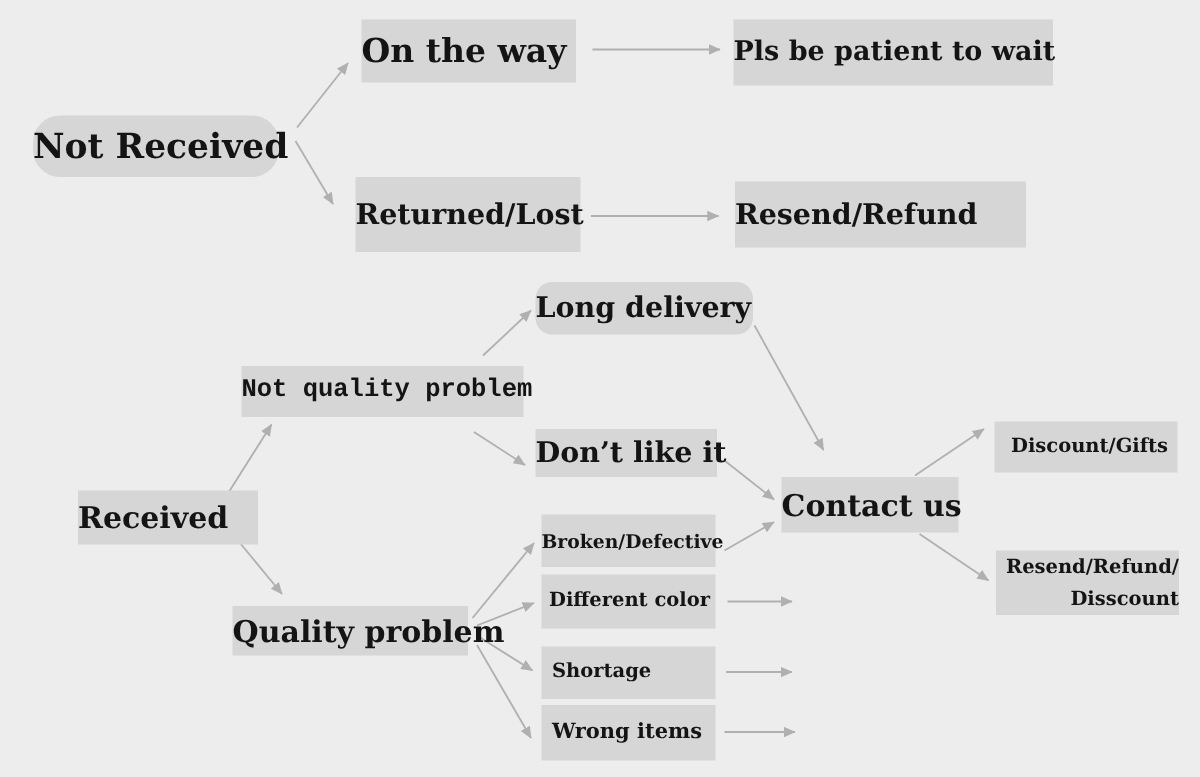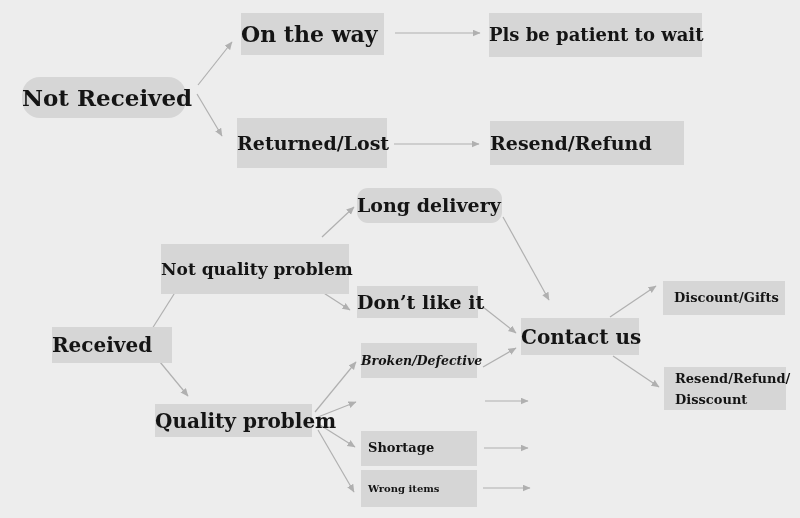--- a/index.html
+++ b/index.html
@@ -31,39 +31,39 @@
     font-weight: 700;
     display: flex;
     align-items: center;
     justify-content: flex-start;
     white-space: nowrap;
     line-height: 1.1;
   }
   .node.align-left { justify-content: flex-start; }
   .node.two-line {
     flex-direction: column;
-    align-items: flex-start;
+    align-items: flex-end;
     justify-content: center;
     line-height: 21px;
   }
   
   .n-not-received            { left: 22px;  top: 77px;  width: 164px; height: 41px; font-size: 23px; border-radius: 18px; }
   .n-on-the-way              { left: 241px; top: 13px;  width: 143px; height: 42px; font-size: 22px; }
   .n-pls-be-patient-to-wait  { left: 489px; top: 13px;  width: 213px; height: 44px; font-size: 18px; }
   .n-returned-lost           { left: 237px; top: 118px; width: 150px; height: 50px; font-size: 19px; }
   .n-resend-refund           { left: 490px; top: 121px; width: 194px; height: 44px; font-size: 19px; }
   .n-received                { left: 20px;  top: 327px; width: 120px; height: 36px; font-size: 20px; margin-left: 32px; }
-  .n-not-quality-problem     { left: 161px; top: 244px; width: 188px; height: 50px; font-size: 17px; }
+  .n-not-quality-problem     { left: 161px; top: 244px; width: 188px; height: 34px; font-size: 17px; font-family: Liberation Mono, monospace; }
   .n-long-delivery           { left: 357px; top: 188px; width: 145px; height: 35px; font-size: 19px; border-radius: 11px; }
   .n-dont-like-it            { left: 357px; top: 286px; width: 121px; height: 32px; font-size: 19px; }
   .n-quality-problem         { left: 155px; top: 404px; width: 157px; height: 33px; font-size: 20px; }
-  .n-broken-defective        { left: 361px; top: 343px; width: 116px; height: 35px; font-size: 12.5px; font-style: italic; }
+  .n-broken-defective        { left: 361px; top: 343px; width: 116px; height: 35px; font-size: 12.5px; }
   .n-different-color         { left: 361px; top: 383px; width: 116px; height: 36px; font-size: 13px; padding-left: 5px; }
   .n-shortage                { left: 361px; top: 431px; width: 116px; height: 35px; font-size: 13px; padding-left: 7px; }
-  .n-wrong-items             { left: 361px; top: 470px; width: 116px; height: 37px; font-size: 10px; padding-left: 7px; }
+  .n-wrong-items             { left: 361px; top: 470px; width: 116px; height: 37px; font-size: 14px; padding-left: 7px; }
   .n-contact-us              { left: 521px; top: 318px; width: 118px; height: 37px; font-size: 20px; }
   .n-discount-gifts          { left: 663px; top: 281px; width: 122px; height: 34px; font-size: 13px; padding-left: 11px; }
   .n-resend-refund-disscount { left: 664px; top: 367px; width: 122px; height: 43px; font-size: 13px; padding-left: 11px; }
 </style>
 </head>
 <body>
 
 <div class="canvas">
 
   <svg class="arrows" viewBox="0 0 800 518" xmlns="http://www.w3.org/2000/svg">
@@ -120,20 +120,23 @@
   </div>
   <div class="node n-dont-like-it">
     <span>Don’t like it</span>
   </div>
   <div class="node n-quality-problem">
     <span>Quality problem</span>
   </div>
   <div class="node n-broken-defective">
     <span>Broken/Defective</span>
   </div>
+  <div class="node align-left n-different-color">
+    <span>Different color</span>
+  </div>
   <div class="node align-left n-shortage">
     <span>Shortage</span>
   </div>
   <div class="node align-left n-wrong-items">
     <span>Wrong items</span>
   </div>
   <div class="node n-contact-us">
     <span>Contact us</span>
   </div>
   <div class="node align-left n-discount-gifts">

